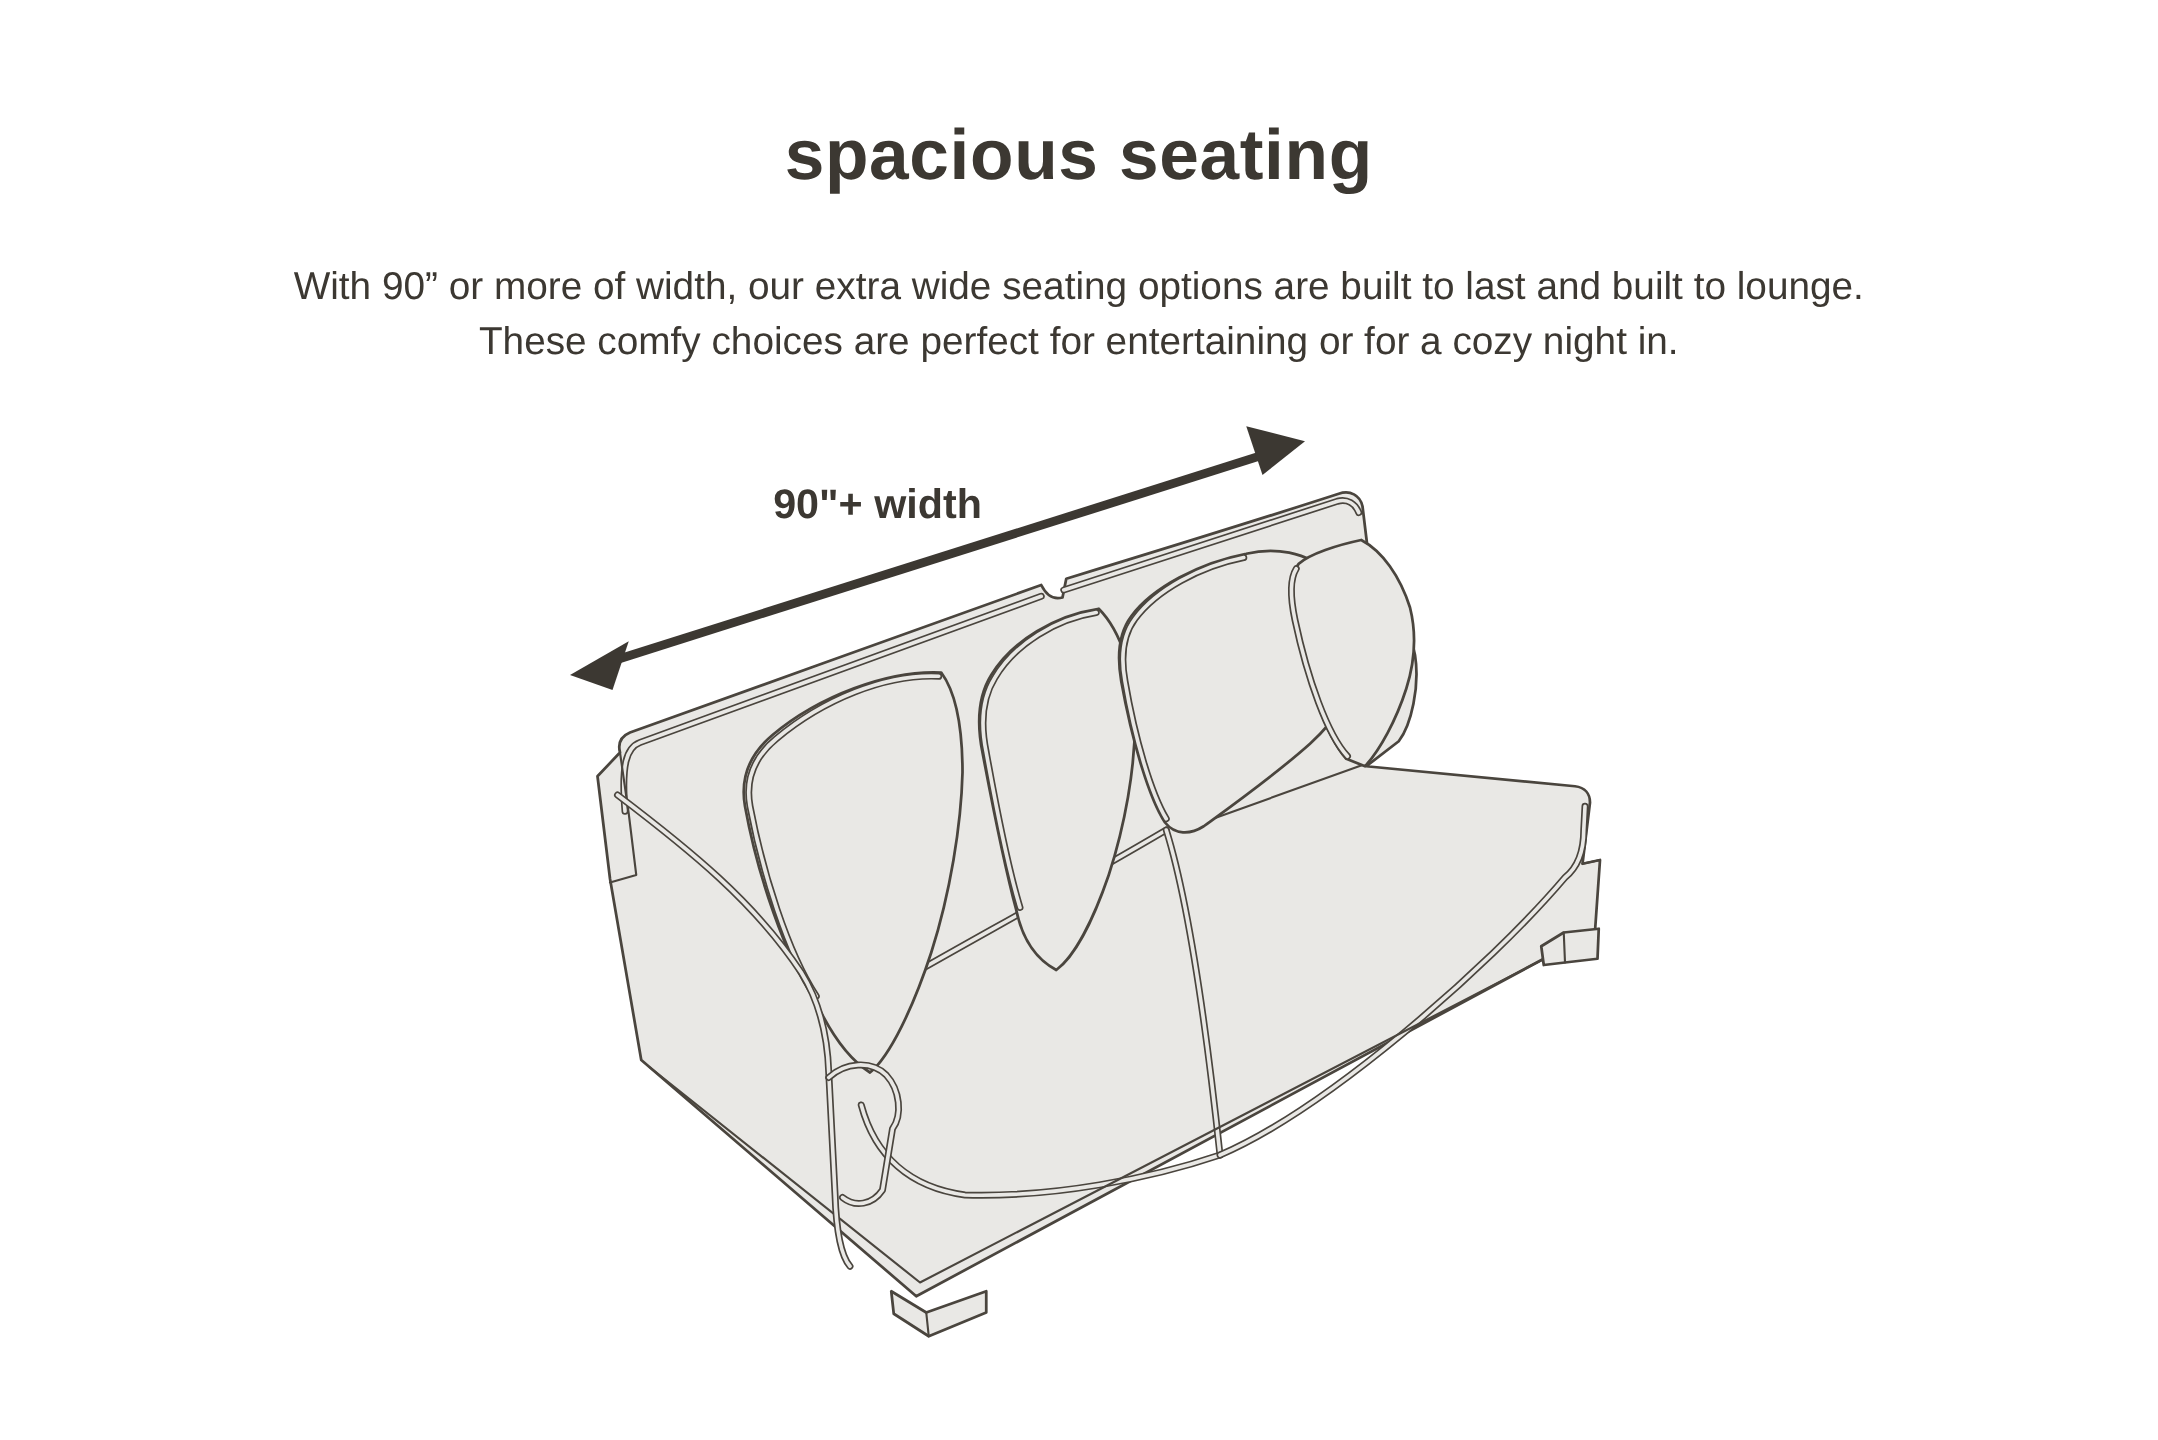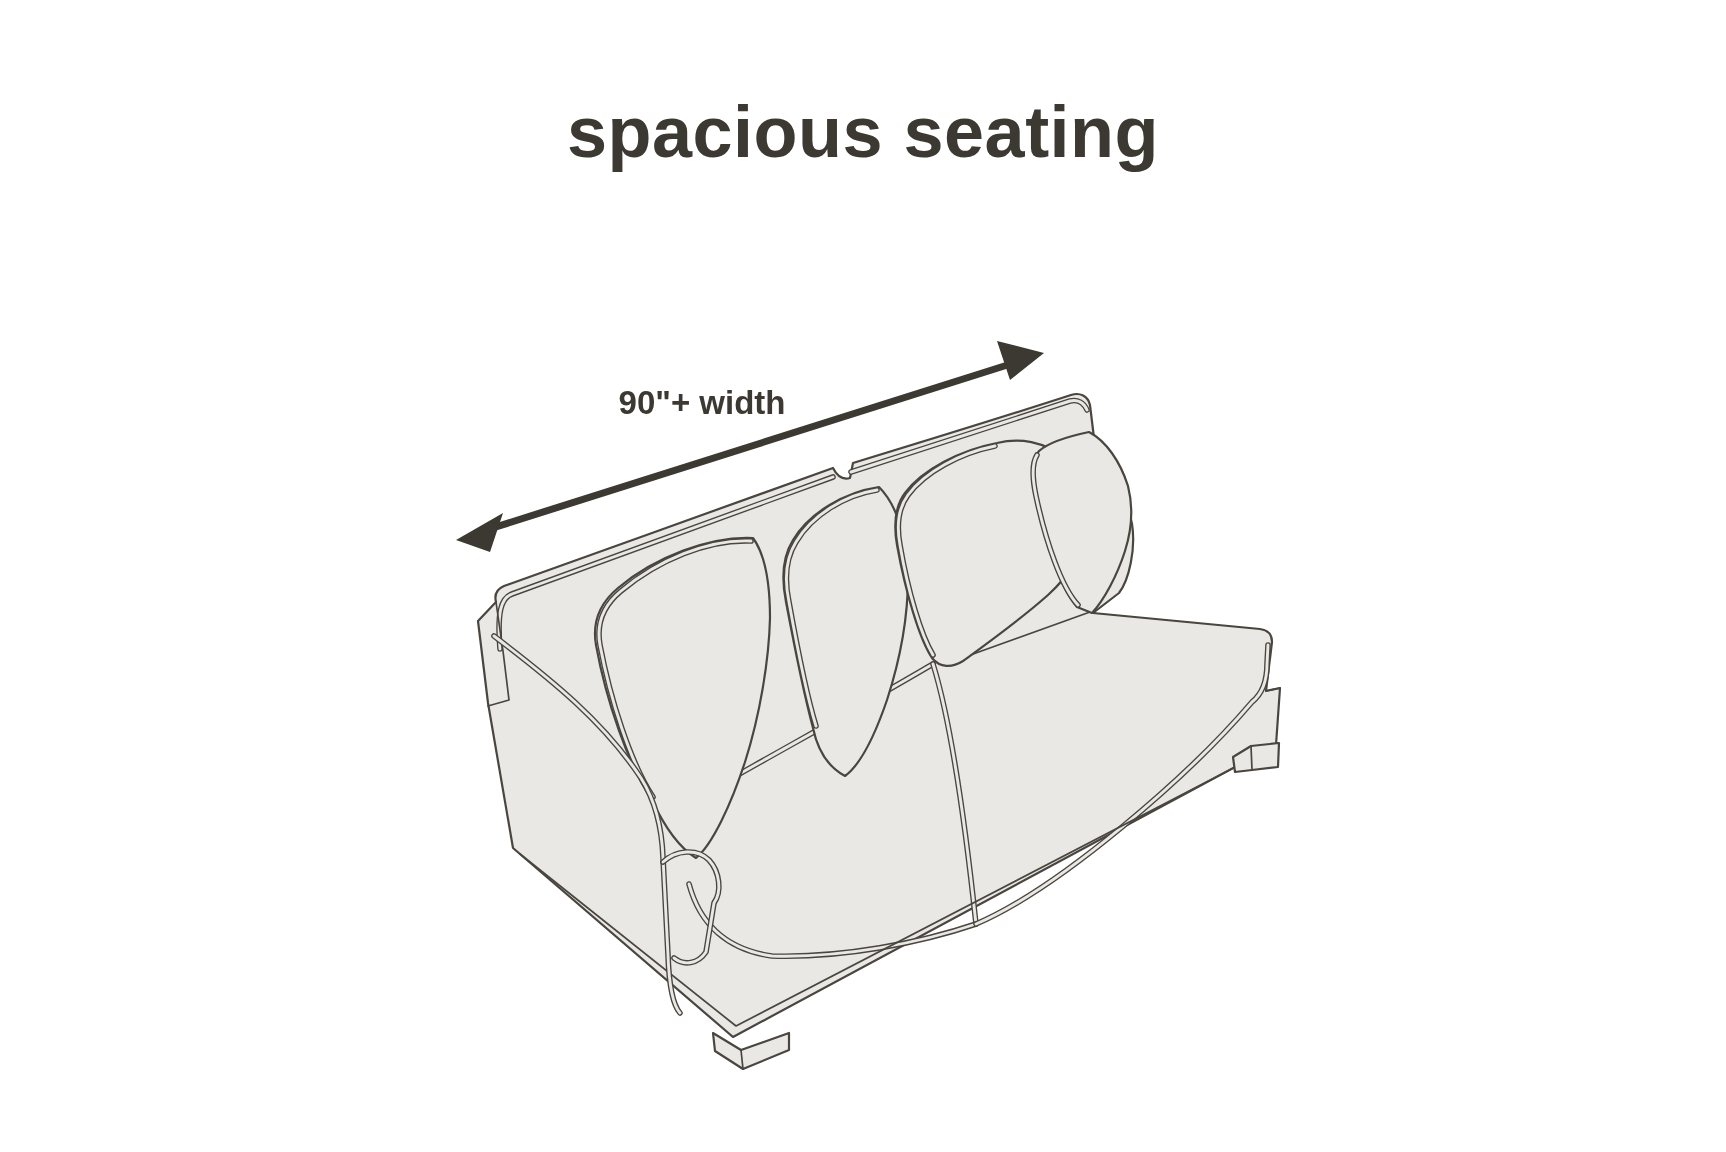--- a/index.html
+++ b/index.html
@@ -11,21 +11,21 @@
     overflow:hidden;
     font-family:"Liberation Sans", sans-serif;
     color:#3c3832;
   }
   .title{
     position:absolute;
     top:96px;
     left:0;
     width:100%;
     text-align:center;
-    font-size:72px;
+    font-size:57px;
     font-weight:bold;
     letter-spacing:0.5px;
     line-height:1;
   }
   .desc{
     position:absolute;
     top:207px;
     left:0;
     width:100%;
     text-align:center;
@@ -53,20 +53,24 @@
     fill:#3c3832;
   }
 </style>
 </head>
 <body>
 
 <div class="page">
 
   <div class="title">spacious seating</div>
 
+  <div class="desc">
+    <div>With 90” or more of width, our extra wide seating options are built to last and built to lounge.</div>
+    <div>These comfy choices are perfect for entertaining or for a cozy night in.</div>
+  </div>
 
   <svg class="illustration" viewBox="380 300 910 800" xmlns="http://www.w3.org/2000/svg">
 
     <g>
       <line class="arrow-line" x1="483" y1="531" x2="1017" y2="362"></line>
       <path class="arrow-head" d="M 456 540 L 503 513 L 490 552 Z"></path>
       <path class="arrow-head" d="M 1044 353 L 997 341 L 1010 380 Z"></path>
     </g>
     <text class="dim-label" x="702" y="414" text-anchor="middle">90"+ width</text>
 

